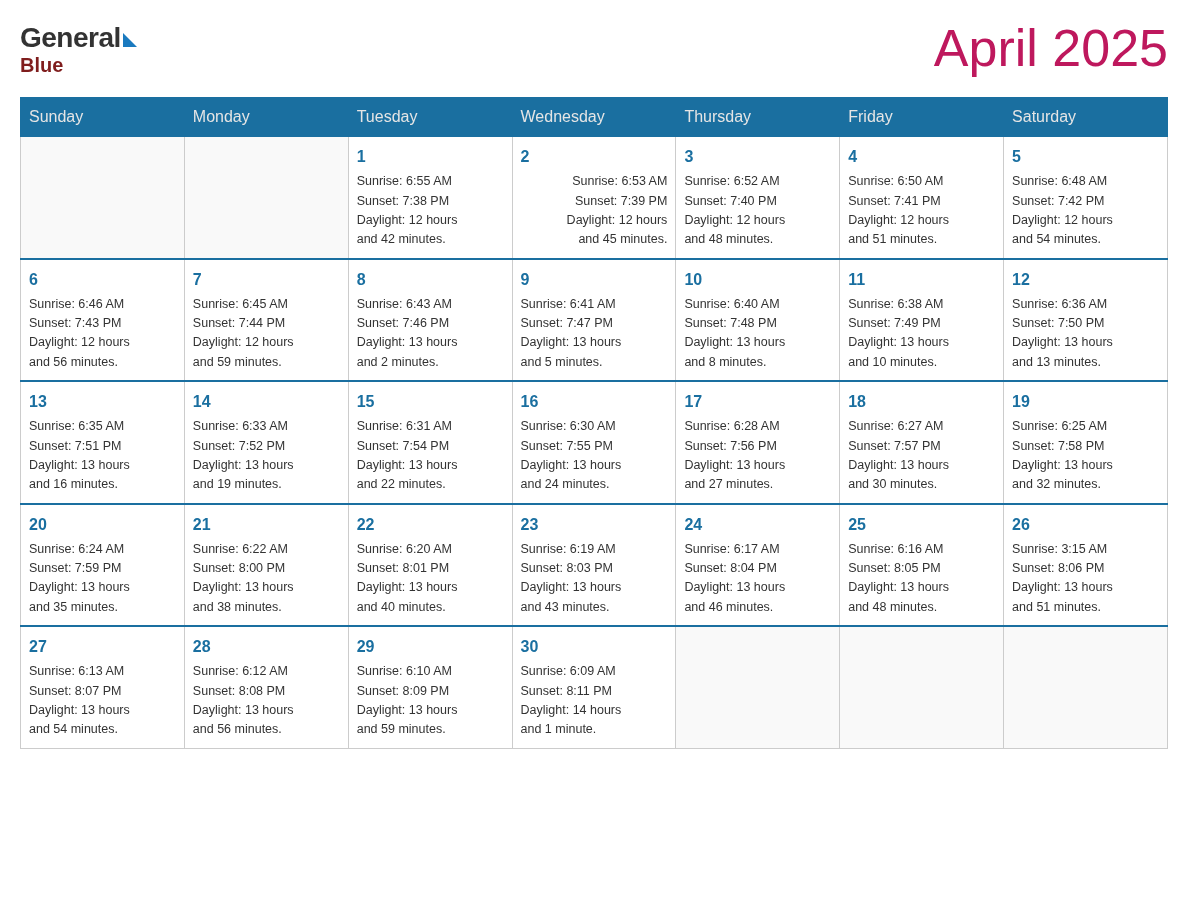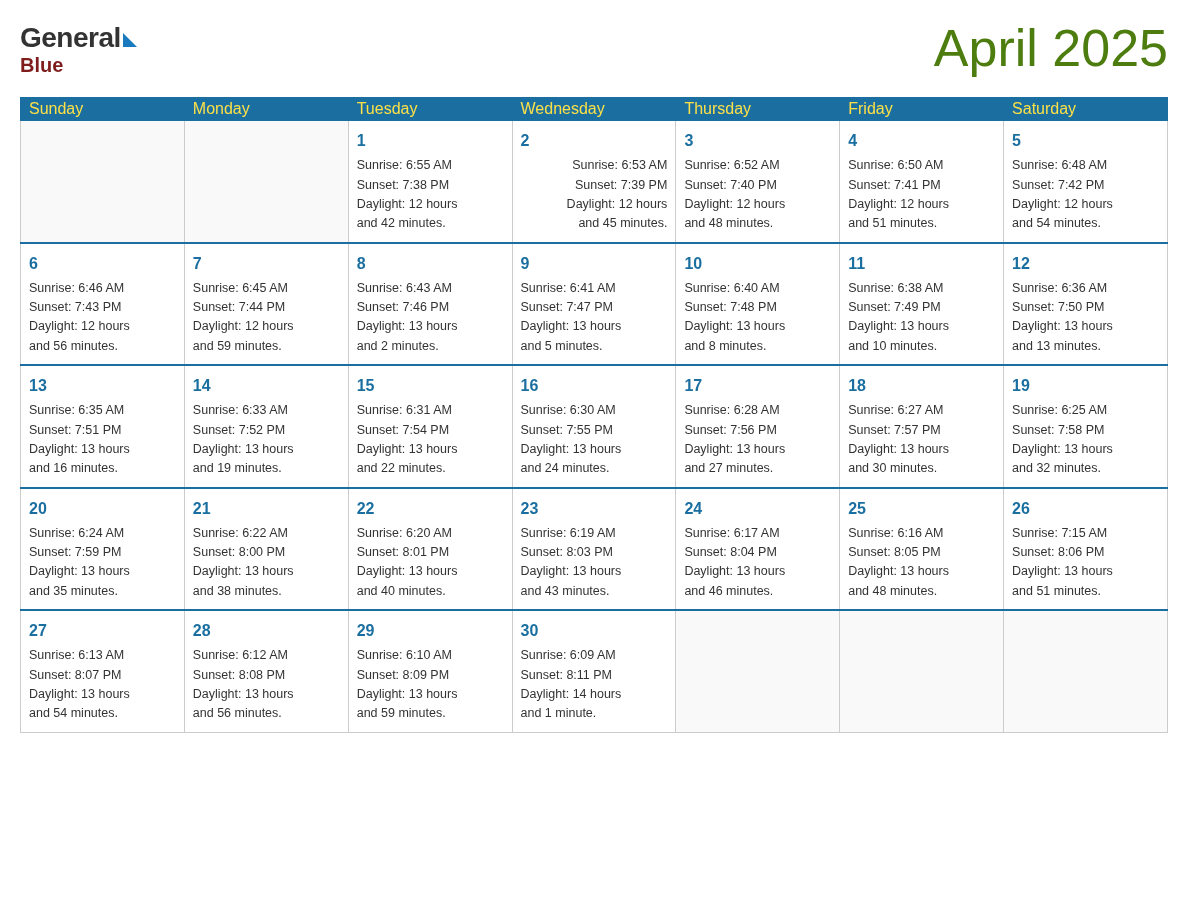--- a/index.html
+++ b/index.html
@@ -45,38 +45,38 @@
       font-size: 20px;
       color: #7f1d1d;
       font-weight: bold;
       margin-left: 0px;
     }
     .title-block {
       text-align: right;
     }
     .month-title {
       font-size: 52px;
-      color: #4d7c0f;
+      color: #be185d;
       font-weight: normal;
       line-height: 1.1;
     }
     .location-title {
       font-size: 22px;
       color: #444;
       font-weight: normal;
     }
     .calendar {
       width: 100%;
       border-collapse: collapse;
       border: 1px solid #ccc;
     }
     .calendar th {
       background-color: #1a6fa0;
-      color: #fde047;
-      padding: 2px 8px;
+      color: #e5e5e5;
+      padding: 10px 8px;
       font-size: 16px;
       font-weight: normal;
       text-align: left;
       border: 1px solid #1a6fa0;
     }
     .calendar td {
       vertical-align: top;
       padding: 8px;
       border: 1px solid #ccc;
       width: calc(100% / 7);
@@ -312,21 +312,21 @@
         </td>
         <td>
           <span class="day-number">25</span>
           <div class="day-info" style="white-space: pre-line;">Sunrise: 6:16 AM
 Sunset: 8:05 PM
 Daylight: 13 hours
 and 48 minutes.</div>
         </td>
         <td>
           <span class="day-number">26</span>
-          <div class="day-info" style="white-space: pre-line;">Sunrise: 7:15 AM
+          <div class="day-info" style="white-space: pre-line;">Sunrise: 3:15 AM
 Sunset: 8:06 PM
 Daylight: 13 hours
 and 51 minutes.</div>
         </td>
       </tr>
       <tr class="row-divider">
         <td>
           <span class="day-number">27</span>
           <div class="day-info" style="white-space: pre-line;">Sunrise: 6:13 AM
 Sunset: 8:07 PM

